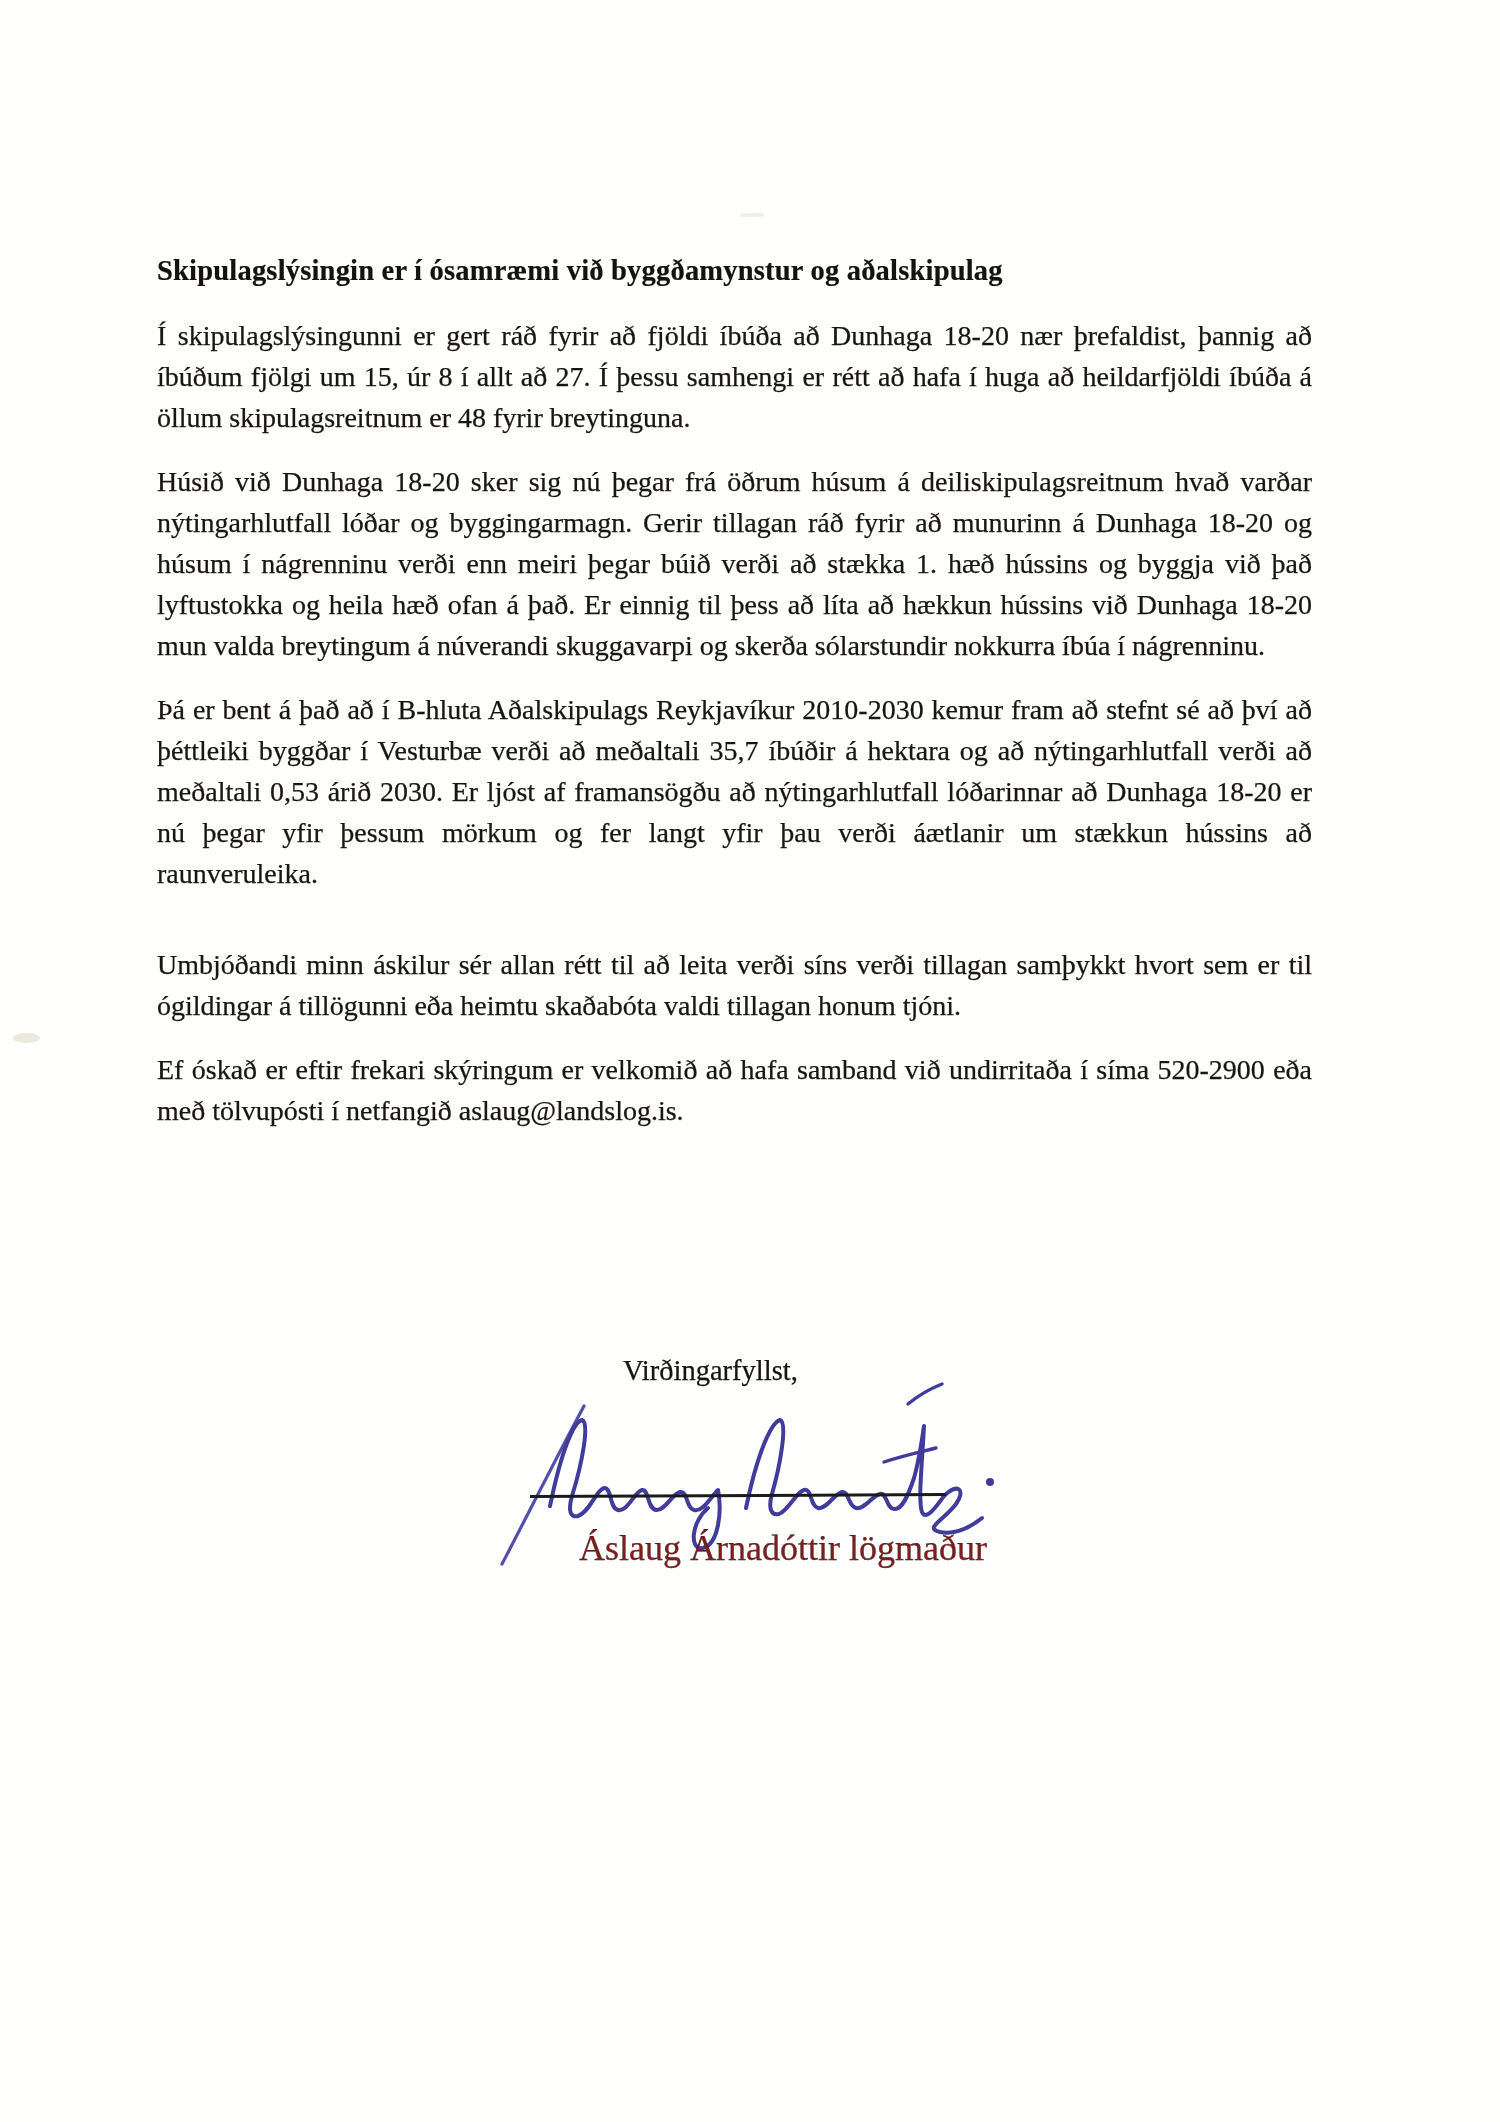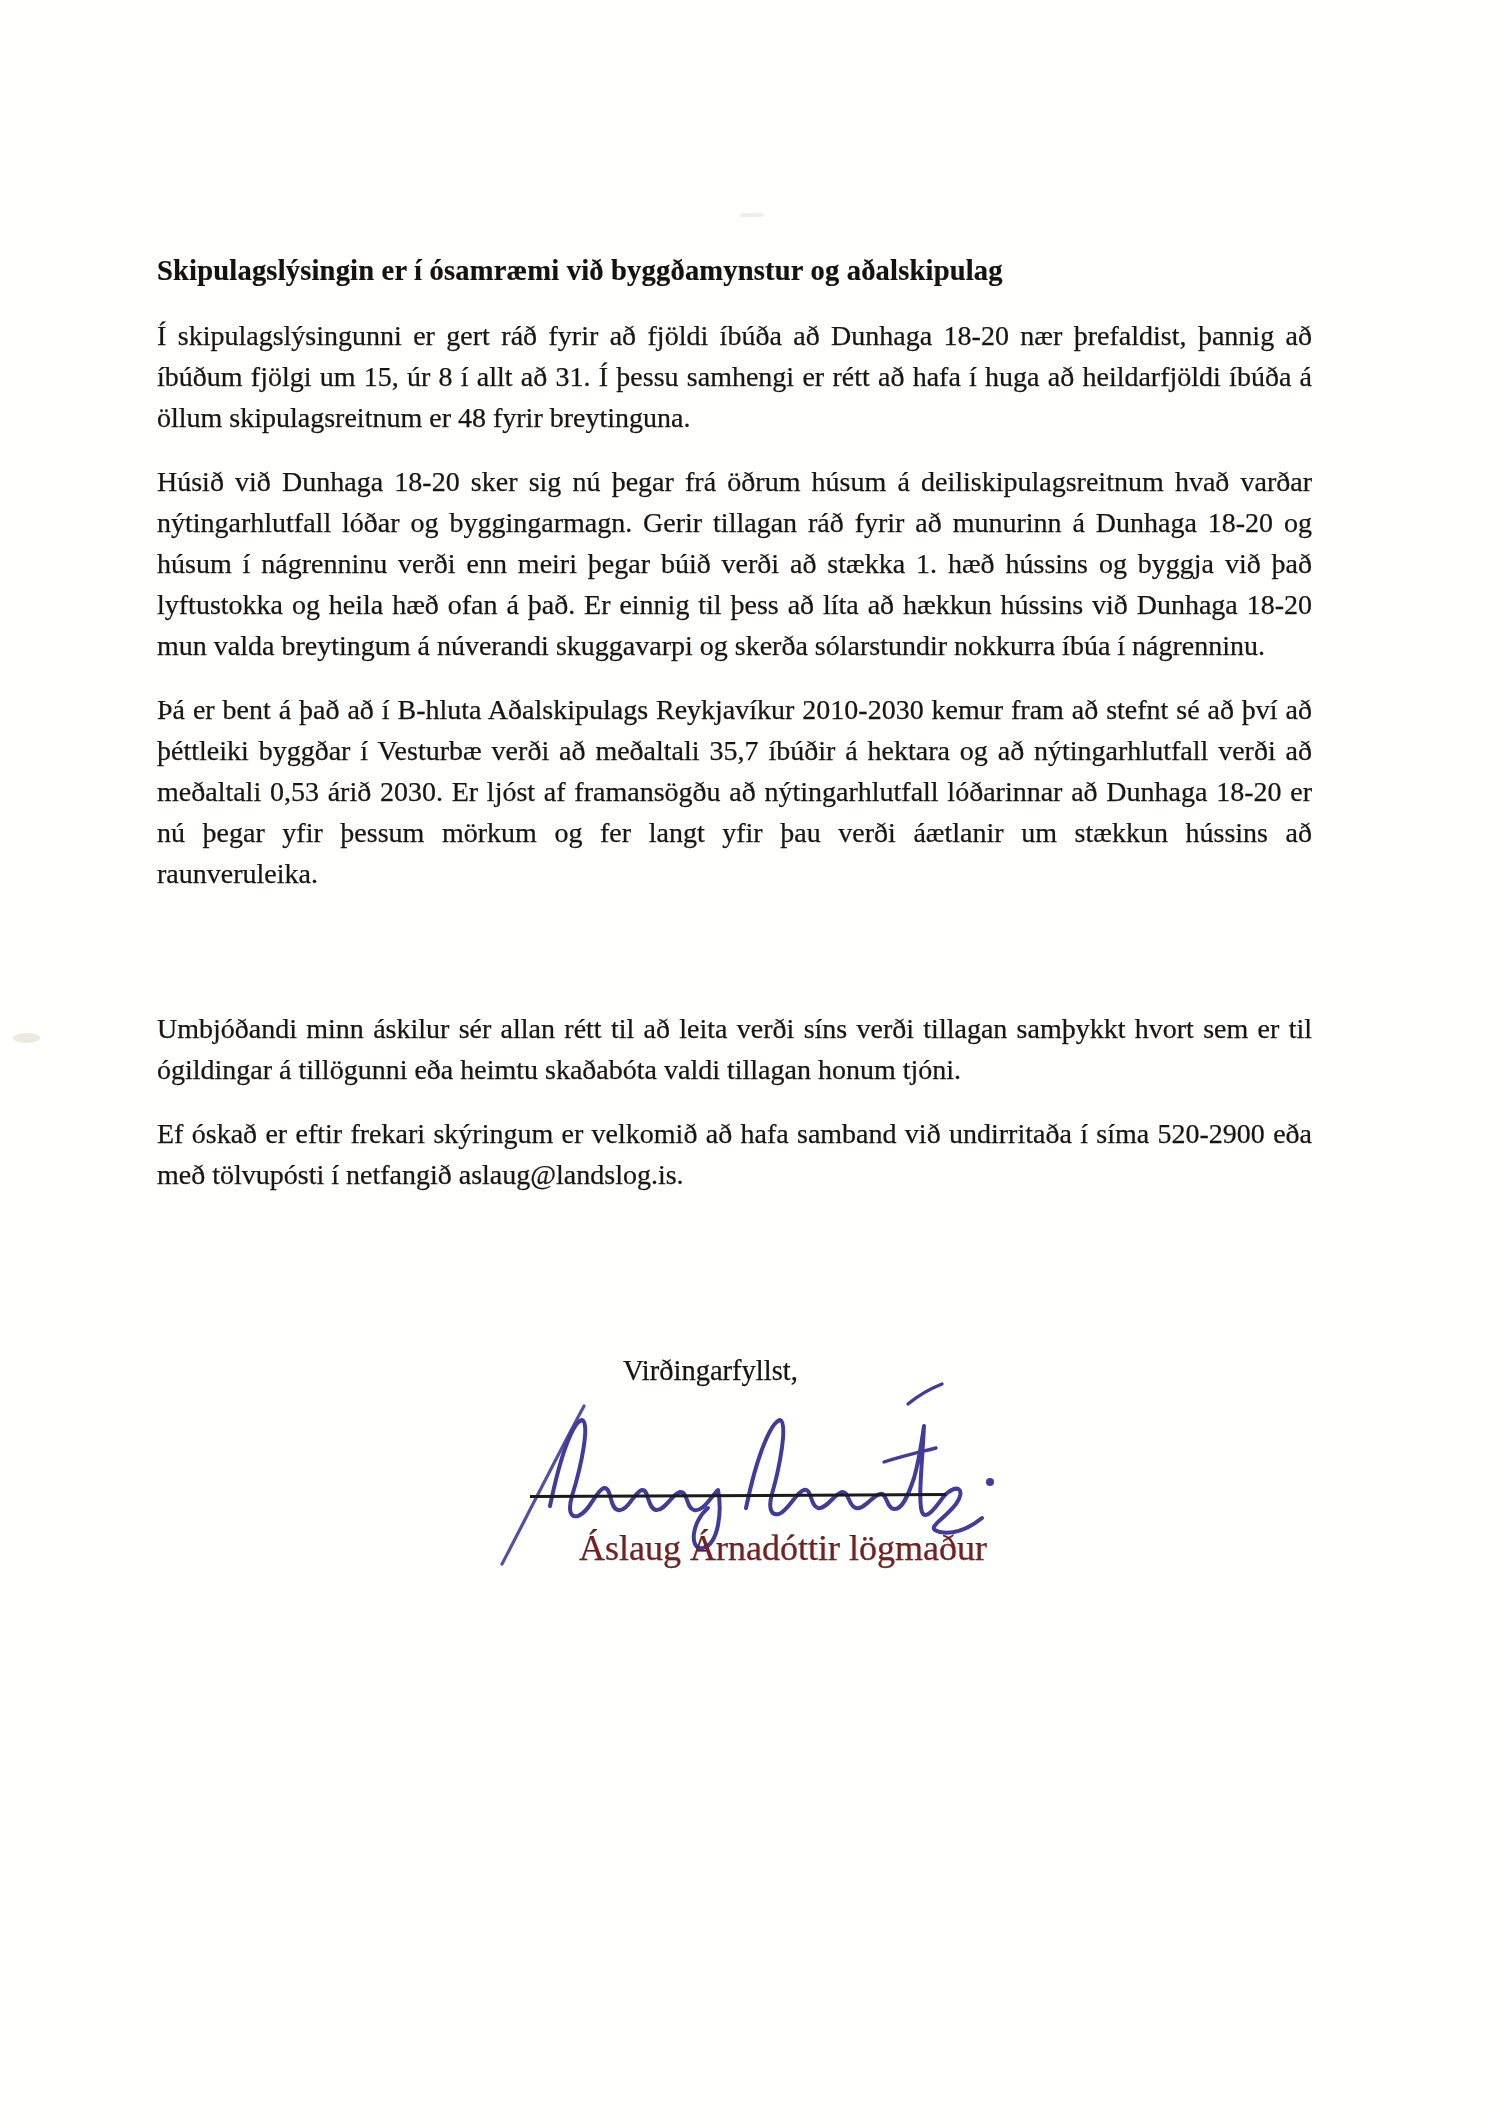--- a/index.html
+++ b/index.html
@@ -33,21 +33,21 @@
   }
   .para {
     margin: 0 0 23px 0;
     font-size: 28px;
     line-height: 41px;
     text-align: justify;
     color: #191510;
     -webkit-text-stroke: 0.25px #191510;
   }
   .para.gap-after {
-    margin-bottom: 114px;
+    margin-bottom: 50px;
   }
   .para.last {
     margin-bottom: 6px;
   }
   .closing {
     position: absolute;
     left: 623px;
     top: 1350px;
     font-size: 28.5px;
     line-height: 41px;
@@ -107,21 +107,21 @@
 </head>
 <body>
 
 <div class="page">
 
   <div class="artifact artifact-top-smudge"></div>
   <div class="artifact artifact-left-smudge"></div>
 
   <div class="content">
     <h1 class="heading">Skipulagslýsingin er í ósamræmi við byggðamynstur og aðalskipulag</h1>
-    <p class="para">Í skipulagslýsingunni er gert ráð fyrir að fjöldi íbúða að Dunhaga 18-20 nær þrefaldist, þannig að íbúðum fjölgi um 15, úr 8 í allt að 31. Í þessu samhengi er rétt að hafa í huga að heildarfjöldi íbúða á öllum skipulagsreitnum er 48 fyrir breytinguna.</p>
+    <p class="para">Í skipulagslýsingunni er gert ráð fyrir að fjöldi íbúða að Dunhaga 18-20 nær þrefaldist, þannig að íbúðum fjölgi um 15, úr 8 í allt að 27. Í þessu samhengi er rétt að hafa í huga að heildarfjöldi íbúða á öllum skipulagsreitnum er 48 fyrir breytinguna.</p>
     <p class="para">Húsið við Dunhaga 18-20 sker sig nú þegar frá öðrum húsum á deiliskipulagsreitnum hvað varðar nýtingarhlutfall lóðar og byggingarmagn. Gerir tillagan ráð fyrir að munurinn á Dunhaga 18-20 og húsum í nágrenninu verði enn meiri þegar búið verði að stækka 1. hæð hússins og byggja við það lyftustokka og heila hæð ofan á það. Er einnig til þess að líta að hækkun hússins við Dunhaga 18-20 mun valda breytingum á núverandi skuggavarpi og skerða sólarstundir nokkurra íbúa í nágrenninu.</p>
     <p class="para gap-after">Þá er bent á það að í B-hluta Aðalskipulags Reykjavíkur 2010-2030 kemur fram að stefnt sé að því að þéttleiki byggðar í Vesturbæ verði að meðaltali 35,7 íbúðir á hektara og að nýtingarhlutfall verði að meðaltali 0,53 árið 2030. Er ljóst af framansögðu að nýtingarhlutfall lóðarinnar að Dunhaga 18-20 er nú þegar yfir þessum mörkum og fer langt yfir þau verði áætlanir um stækkun hússins að raunveruleika.</p>
     <p class="para">Umbjóðandi minn áskilur sér allan rétt til að leita verði síns verði tillagan samþykkt hvort sem er til ógildingar á tillögunni eða heimtu skaðabóta valdi tillagan honum tjóni.</p>
     <p class="para last">Ef óskað er eftir frekari skýringum er velkomið að hafa samband við undirritaða í síma 520-2900 eða með tölvupósti í netfangið aslaug@landslog.is.</p>
   </div>
 
   <div class="closing">Virðingarfyllst,</div>
 
   <svg class="signature-svg" viewBox="0 0 510 200" fill="none" stroke-linecap="round" stroke-linejoin="round">
 

